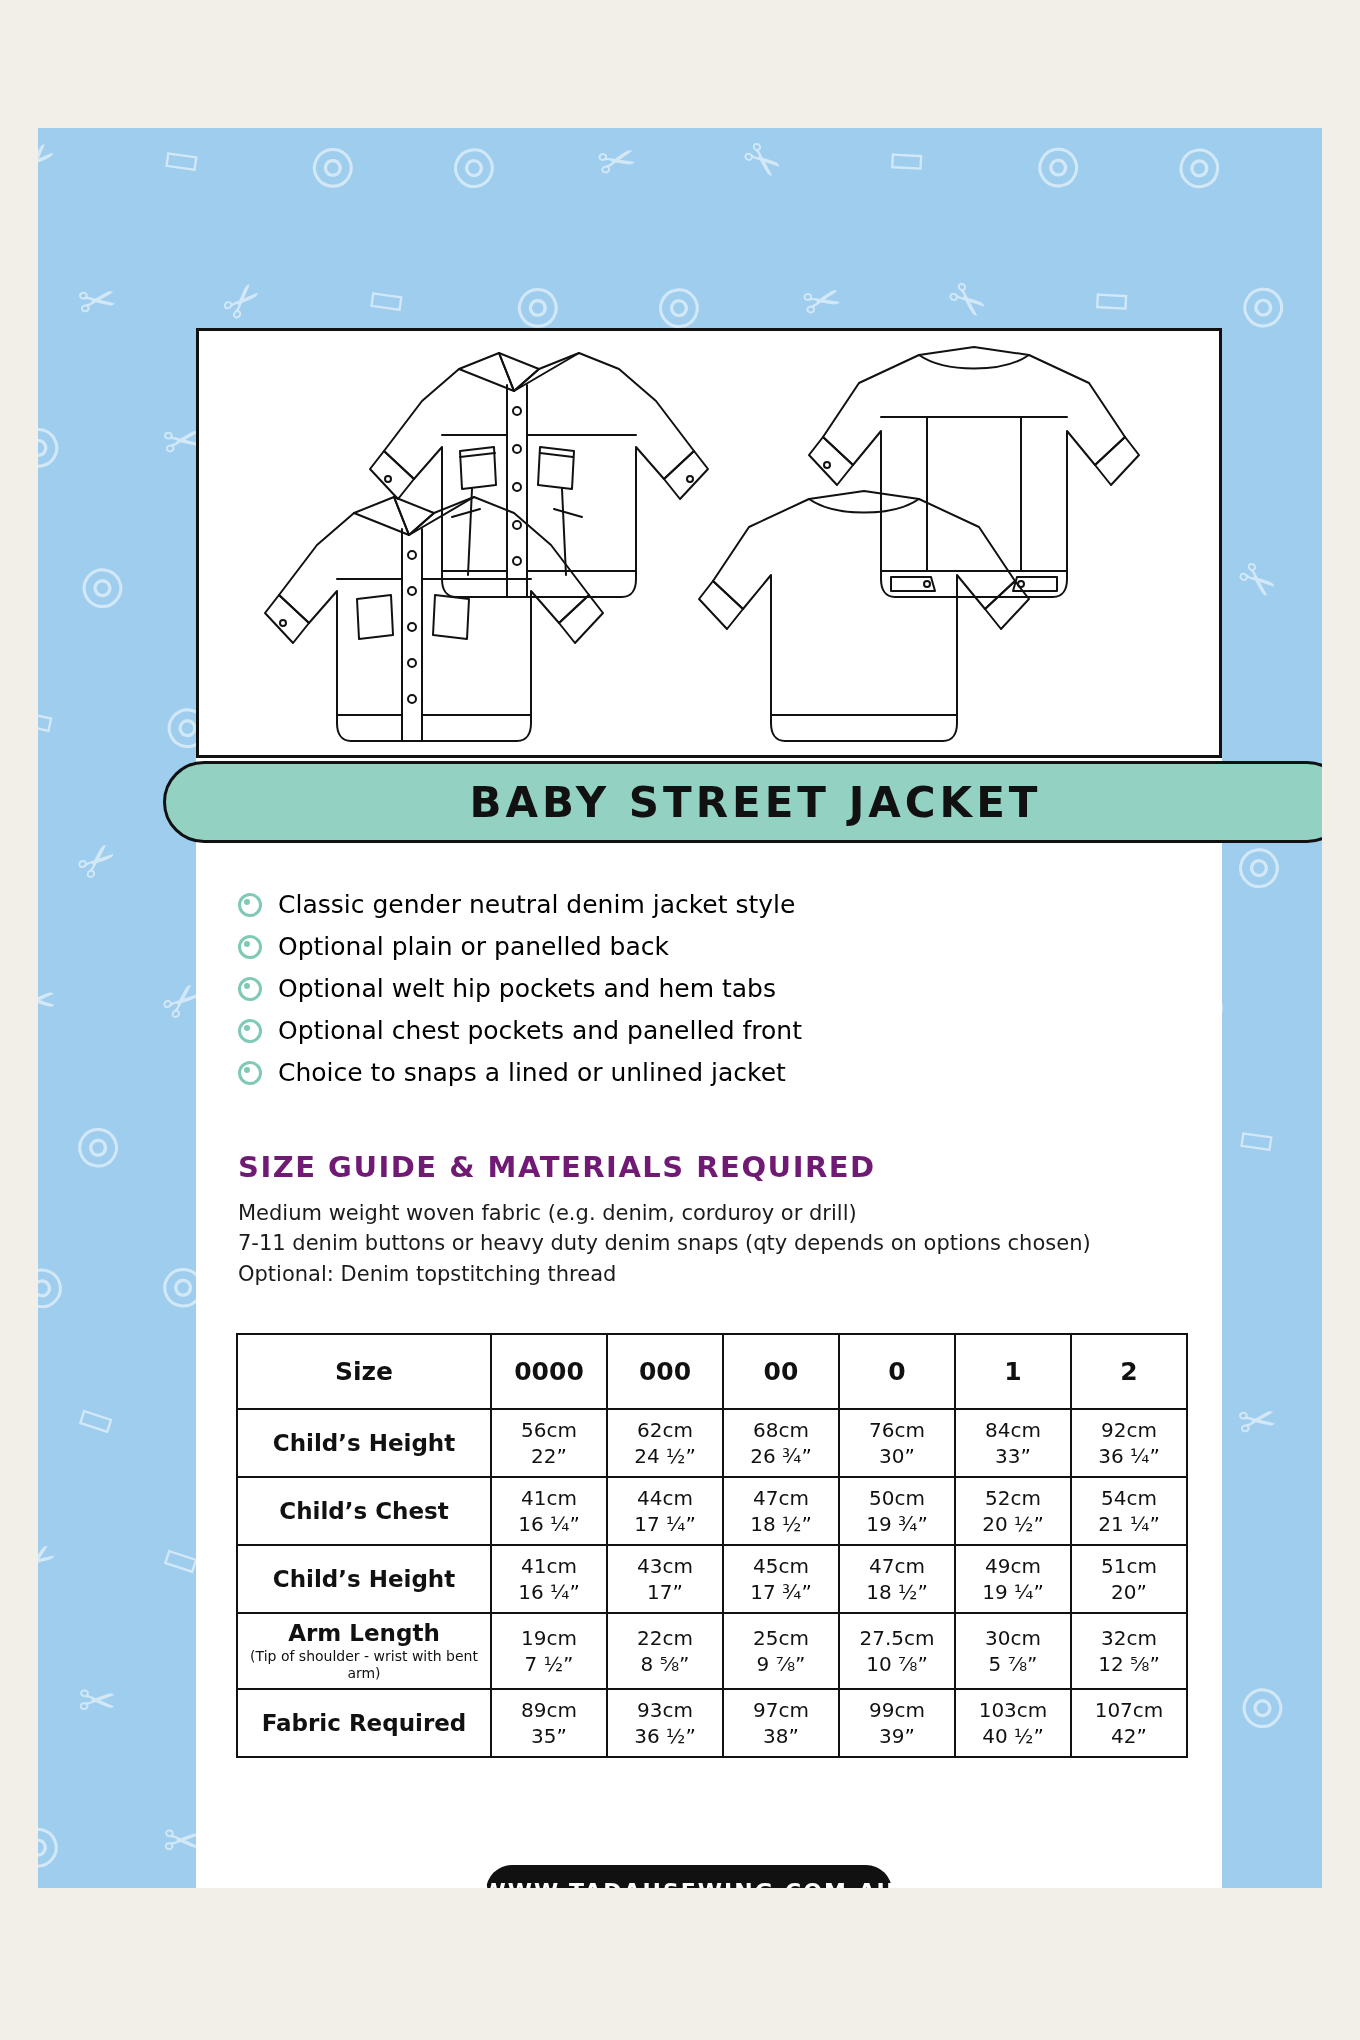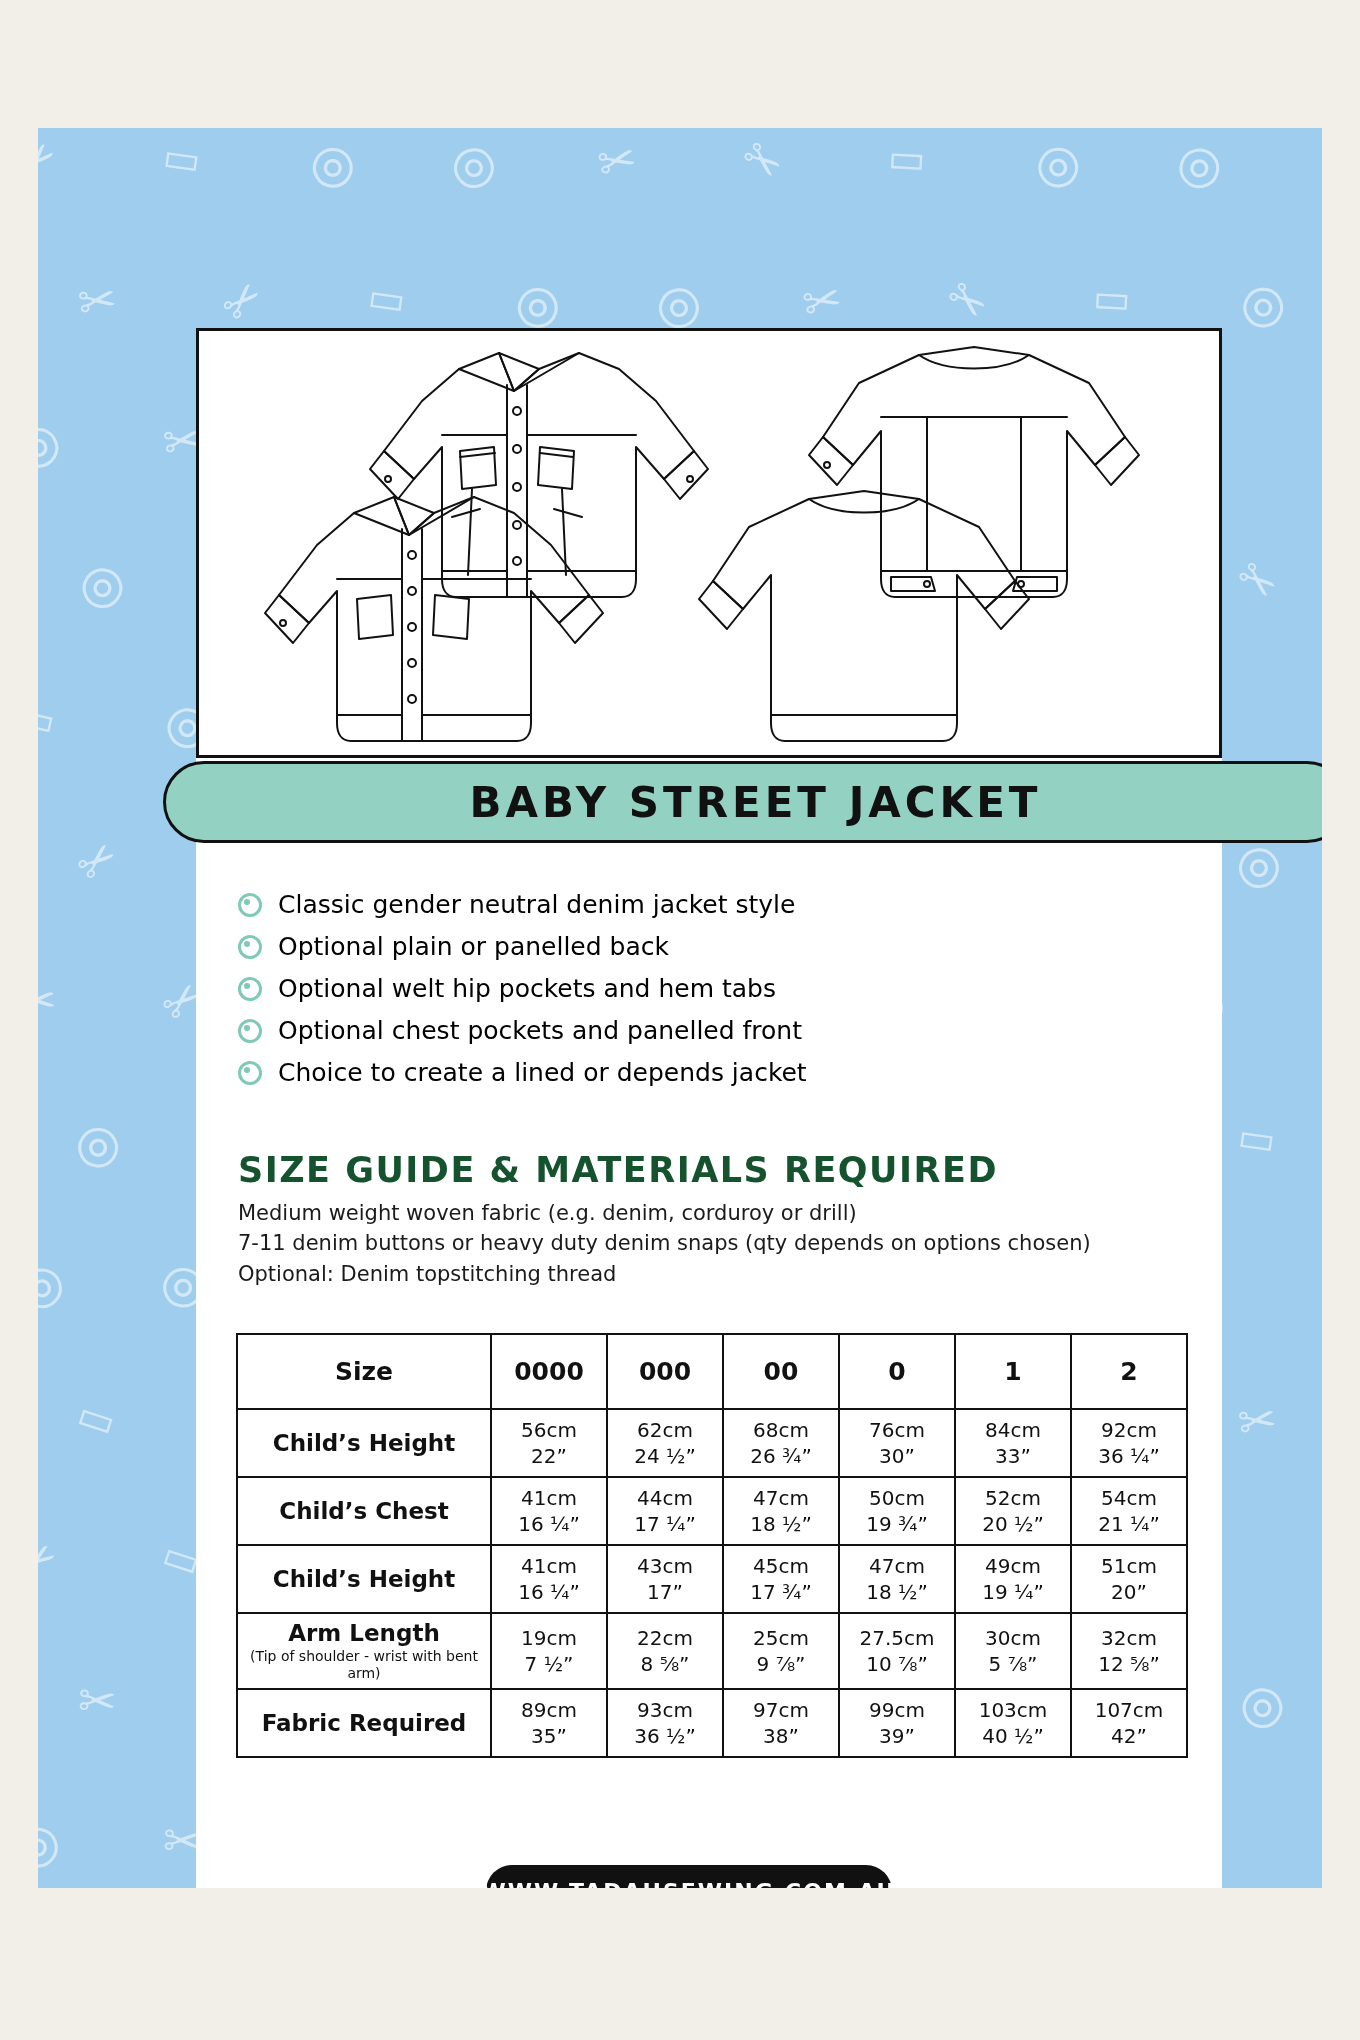--- a/index.html
+++ b/index.html
@@ -88,24 +88,24 @@
   }
   .bullet:after{
     content:"";position:absolute;
     left:3px;top:3px;width:6px;height:6px;border-radius:50%;
     background:#7fc9b6;
   }
   
   .section-head{
     position:absolute;
     left:200px;top:1022px;
-    font-size:35px;
+    font-size:29px;
     font-weight:700;
     letter-spacing:1.5px;
-    color:#14532d;
+    color:#701a75;
   }
   .materials{
     position:absolute;
     left:200px;top:1070px;
     width:900px;
     font-size:21px;
     line-height:1.45;
     color:#1b1b1b;
   }
   
@@ -396,21 +396,21 @@
     <div class="feature">
       <span class="bullet"></span>
       <span>Optional welt hip pockets and hem tabs</span>
     </div>
     <div class="feature">
       <span class="bullet"></span>
       <span>Optional chest pockets and panelled front</span>
     </div>
     <div class="feature">
       <span class="bullet"></span>
-      <span>Choice to create a lined or depends jacket</span>
+      <span>Choice to snaps a lined or unlined jacket</span>
     </div>
   </div>
 
   <div class="section-head">SIZE GUIDE &amp; MATERIALS REQUIRED</div>
 
   <div class="materials">
     <div>Medium weight woven fabric (e.g. denim, corduroy or drill)</div>
     <div>7-11 denim buttons or heavy duty denim snaps (qty depends on options chosen)</div>
     <div>Optional: Denim topstitching thread</div>
   </div>

